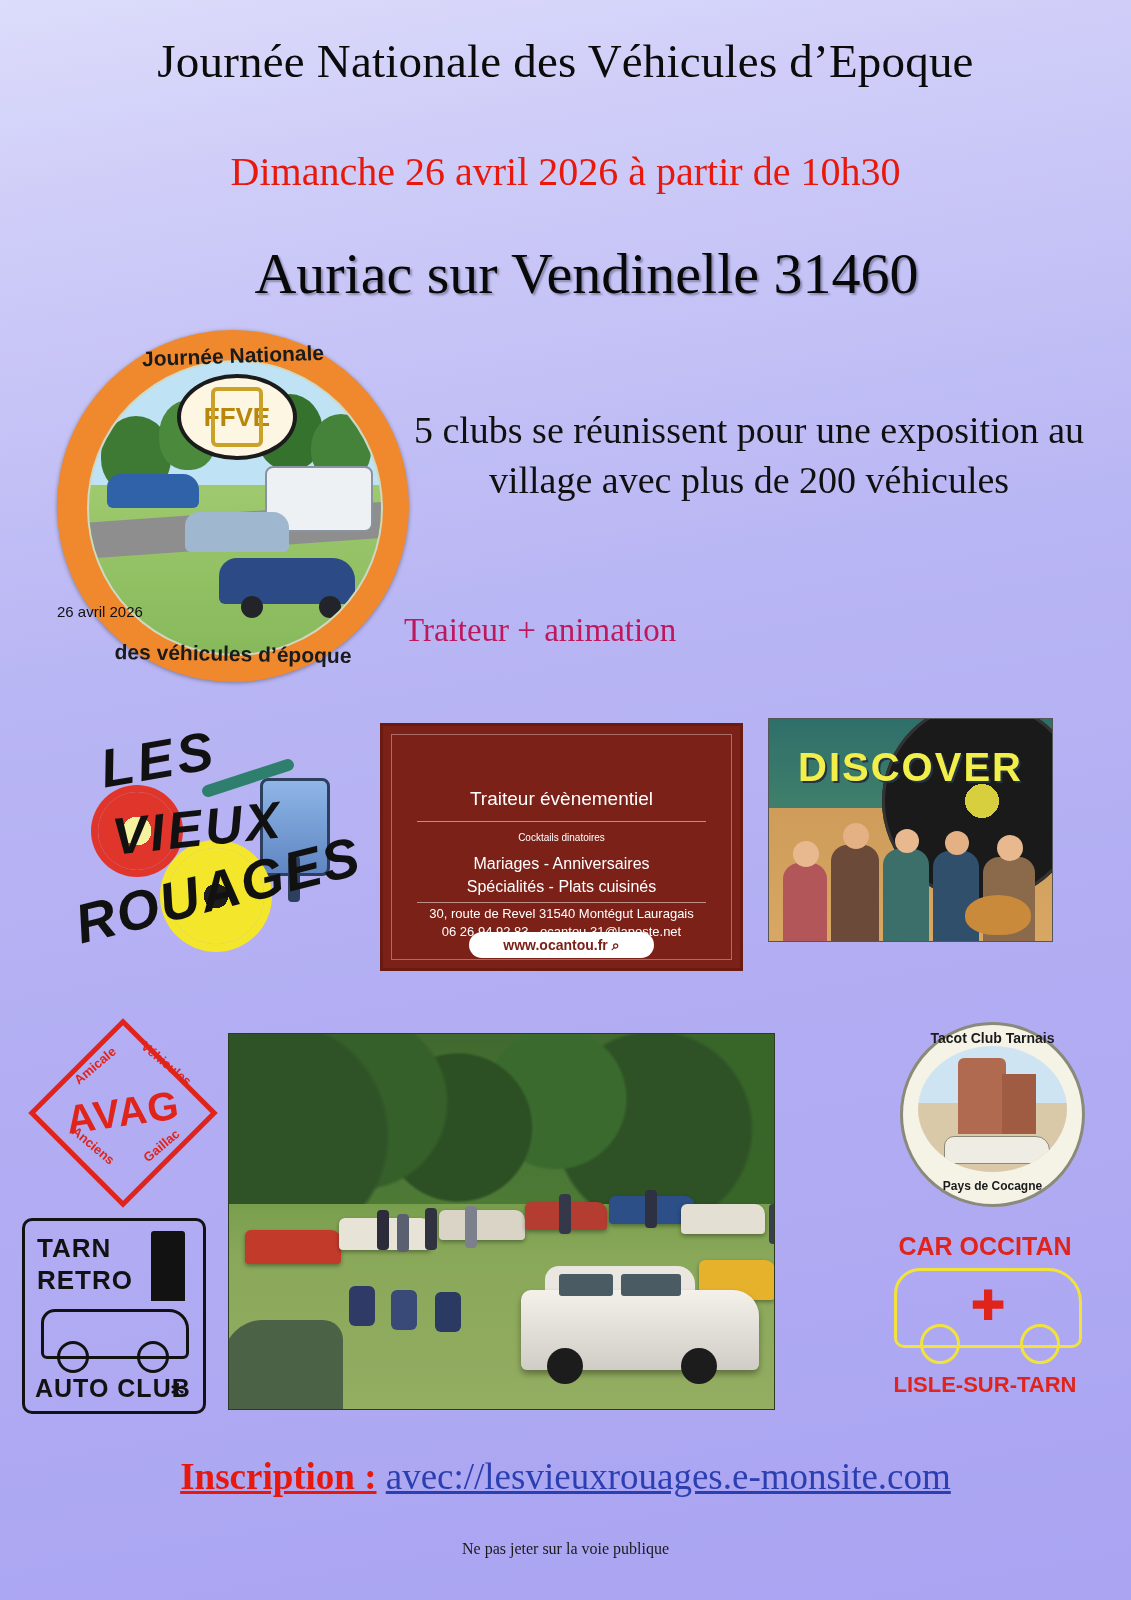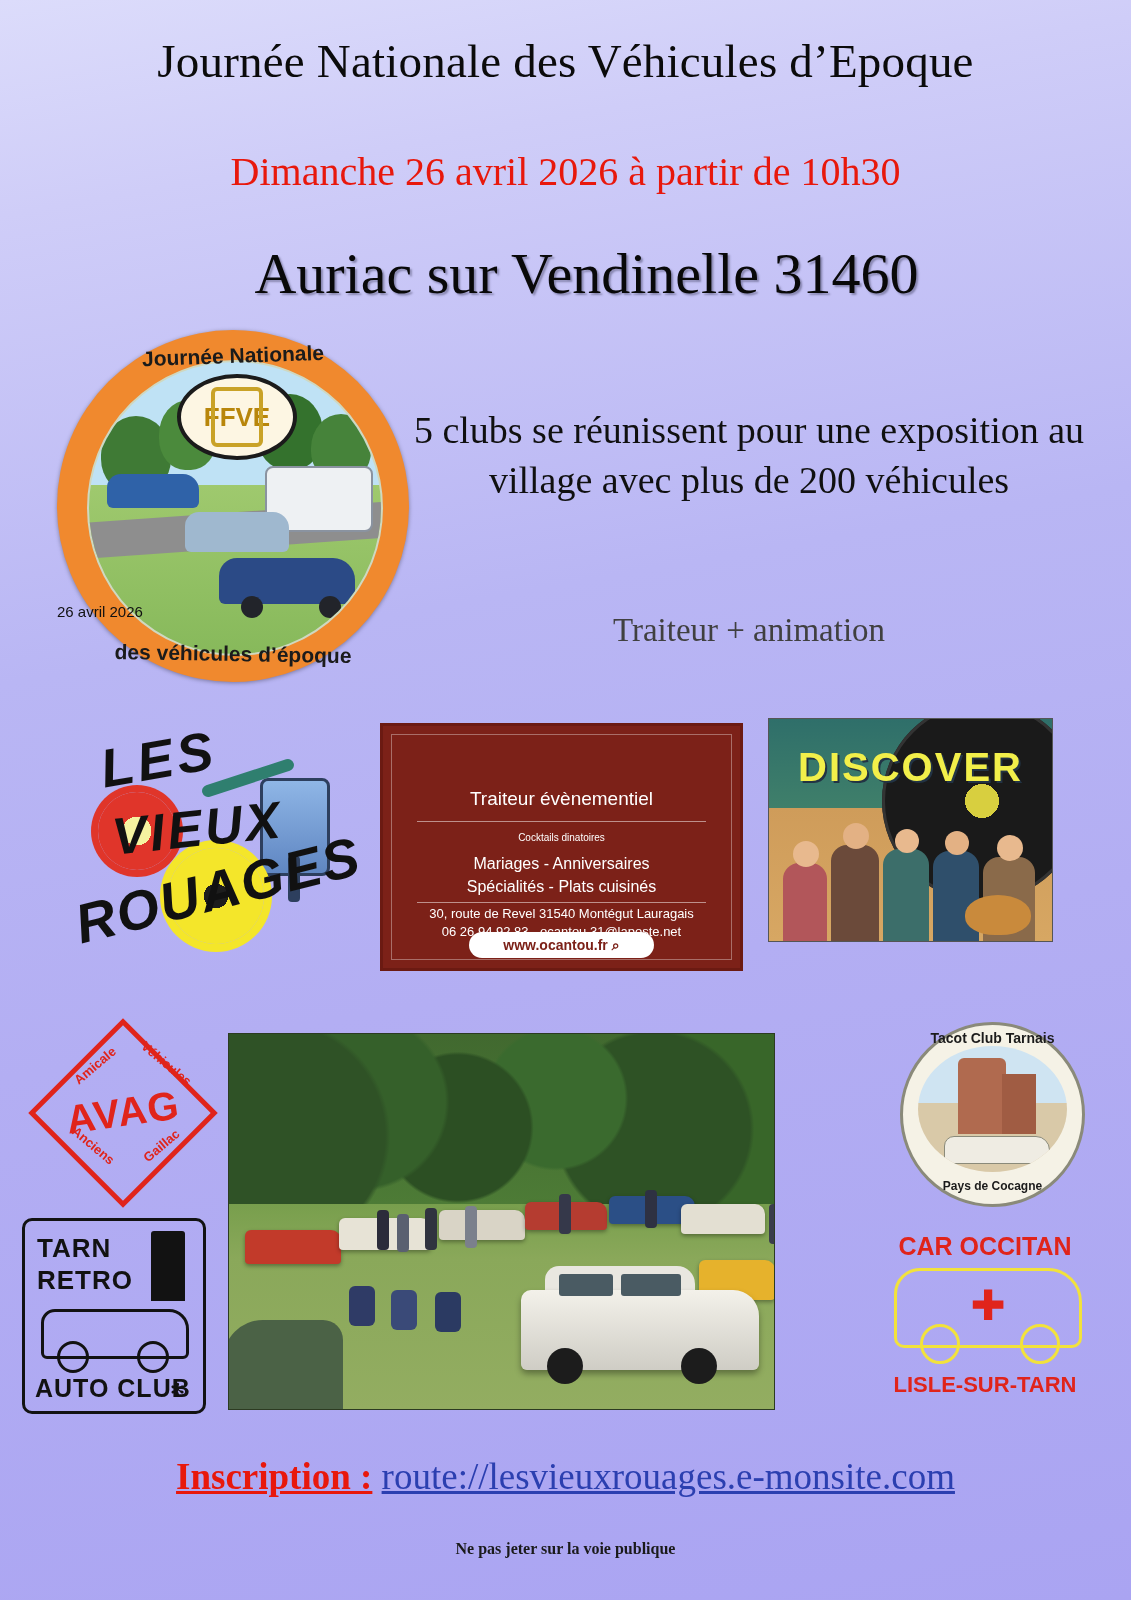--- a/index.html
+++ b/index.html
@@ -22,22 +22,22 @@
   .h-place {
     position:absolute; top:240px; left:0; width:1131px; text-align:center;
     font-size:58px; color:#090909; text-shadow:2px 2px 2px rgba(60,60,90,.45);margin-left:21px;
   }
 
   .blurb {
     position:absolute; top:405px; left:404px; width:690px; text-align:center;
     font-size:38px; line-height:1.32; color:#101010;
   }
   .blurb2 {
-    position:absolute; top:612px; left:404px; width:690px; text-align:center;
-    font-size:33px; color:#404040;
+    position:absolute; top:612px; left:404px; width:690px; 
+    font-size:33px; color:#be185d;
   }
 
   
   .badge { position:absolute; left:57px; top:330px; width:352px; height:352px; }
   .badge-ring {
     position:absolute; inset:0; border-radius:50%;
     background:#f0892e;
     box-shadow:0 1px 4px rgba(0,0,0,.35);
   }
   .badge-inner {
@@ -264,21 +264,21 @@
   }
 
   
   .insc {
     position:absolute; left:0; top:1455px; width:1131px; text-align:center; font-size:37px;
   }
   .insc-label { color:#e8180c; font-weight:bold; text-decoration:underline; }
   .insc-link { color:#2b3fb0; text-decoration:underline; }
   .fine {
     position:absolute; left:0; top:1540px; width:1131px; text-align:center;
-    font-size:16px; color:#1a1a1a;font-weight:bold;
+    font-size:16px; color:#1a1a1a;
   }
 </style>
 </head>
 <body>
 
 <div class="poster">
 
   <div class="h-title">Journée Nationale des Véhicules d’Epoque</div>
   <div class="h-date">Dimanche 26 avril 2026 à partir de 10h30</div>
   <div class="h-place">Auriac sur Vendinelle 31460</div>
@@ -417,17 +417,17 @@
     <div class="occ-top">CAR OCCITAN</div>
     <div class="occ-car"></div>
     <div class="occ-wheel" style="left:40px; top:92px;"></div>
     <div class="occ-wheel" style="left:140px; top:92px;"></div>
     <div class="occ-cross">✚</div>
     <div class="occ-bot">LISLE-SUR-TARN</div>
   </div>
 
   <div class="insc">
     <span class="insc-label">Inscription :</span>
-    <span class="insc-link">route://lesvieuxrouages.e-monsite.com</span>
+    <span class="insc-link">avec://lesvieuxrouages.e-monsite.com</span>
   </div>
   <div class="fine">Ne pas jeter sur la voie publique</div>
 
 </div>
 
 </body></html>

